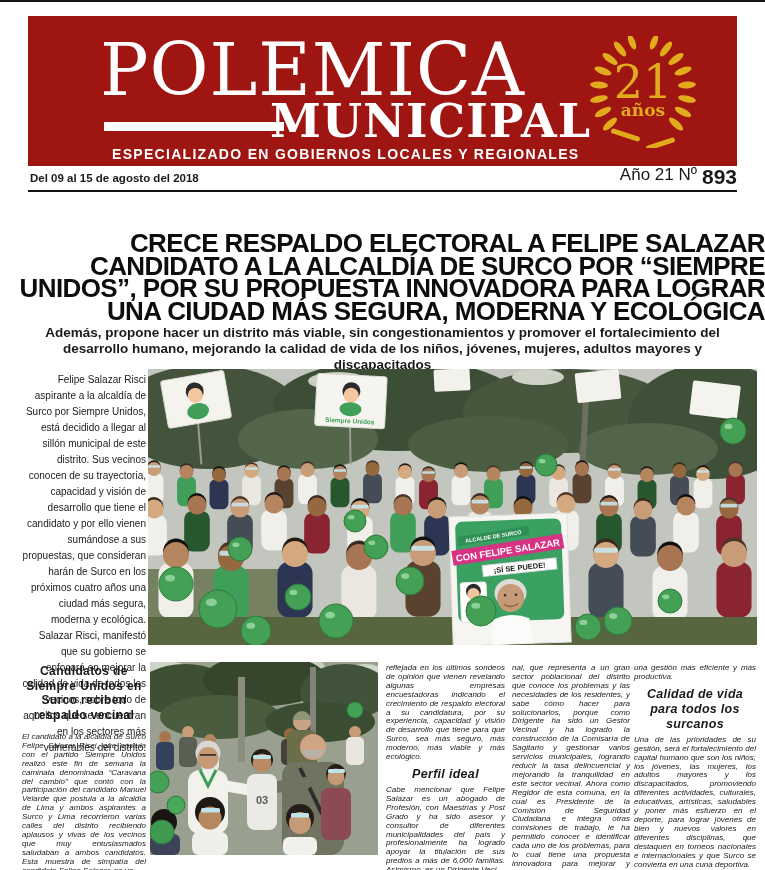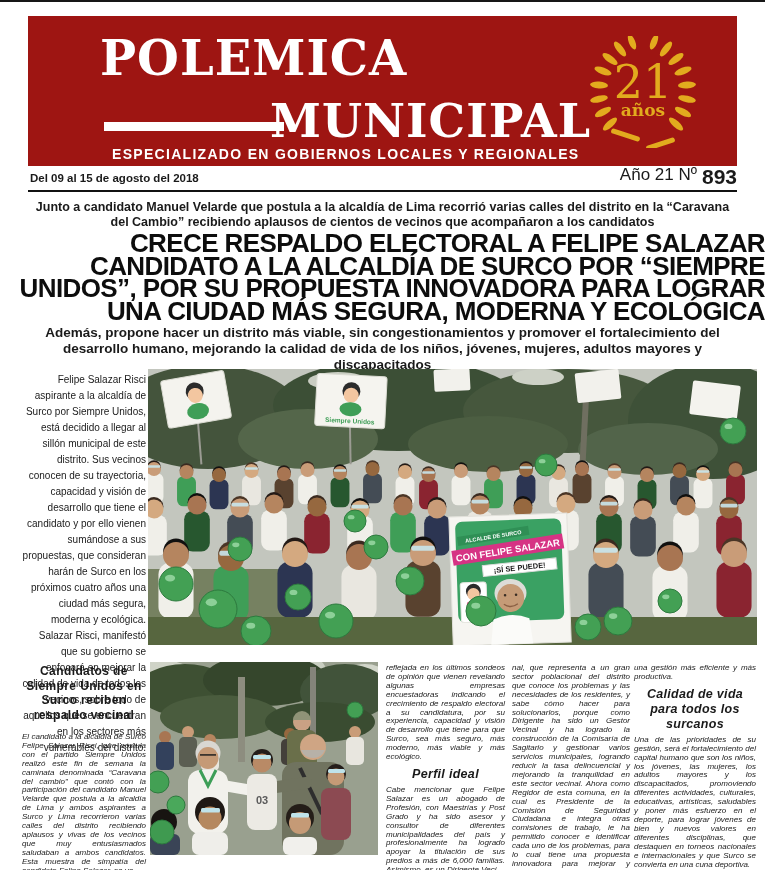--- a/index.html
+++ b/index.html
@@ -5,22 +5,22 @@
   html,body{margin:0;padding:0;background:#e8e8e8;}
   .page{position:relative;width:765px;height:870px;background:#ffffff;margin:0 auto;
         overflow:hidden;font-family:"Liberation Sans",sans-serif;color:#1a1a1a;}
   .abs{position:absolute;}
 
   
   .top-rule{left:0;top:0;width:765px;height:2px;background:#161616;}
 
   
   .masthead{left:28px;top:16px;width:709px;height:150px;background:#9e1512;}
-  .m-title1{left:72px;top:18px;font-family:"DejaVu Serif",serif;font-weight:bold;
-            font-size:48px;line-height:1;color:#fff;letter-spacing:1px;}
+  .m-title1{left:72px;top:18px;font-family:"DejaVu Serif",serif;font-weight:normal;
+            font-size:72px;line-height:1;color:#fff;letter-spacing:1px;}
   .m-bar{left:76px;top:106px;width:180px;height:9px;background:#fff;}
   .m-title2{left:242px;top:82px;font-family:"DejaVu Serif",serif;font-weight:bold;
             font-size:46px;line-height:1;color:#fff;letter-spacing:1px;}
   .m-tagline{left:84px;top:130px;font-size:14px;font-weight:bold;color:#fff;letter-spacing:1.3px;}
   .badge{left:560px;top:20px;width:110px;height:112px;}
 
   
   .date-left{left:30px;top:172px;font-size:11.5px;font-weight:bold;}
   .date-right{right:28px;top:165px;display:flex;align-items:flex-end;}
   .edition-prefix{font-size:17px;font-weight:normal;padding-bottom:2px;}
@@ -104,21 +104,20 @@
     </div>
   </div>
 
   <div class="abs date-left">Del 09 al 15 de agosto del 2018</div>
   <div class="abs date-right">
     <span class="edition-prefix">Año 21 Nº</span>
     <span class="edition-number">893</span>
   </div>
   <div class="abs mid-rule"></div>
 
-  <div class="abs kicker">Junto a candidato Manuel Velarde que postula a la alcaldía de Lima recorrió varias calles del distrito en la “Caravana del Cambio” recibiendo aplausos de cientos de vecinos que acompañaron a los candidatos</div>
   <div class="abs headline">
     <div class="hl-line">CRECE RESPALDO ELECTORAL A FELIPE SALAZAR</div>
     <div class="hl-line">CANDIDATO A LA ALCALDÍA DE SURCO POR “SIEMPRE</div>
     <div class="hl-line">UNIDOS”, POR SU PROPUESTA INNOVADORA PARA LOGRAR</div>
     <div class="hl-line">UNA CIUDAD MÁS SEGURA, MODERNA Y ECOLÓGICA</div>
   </div>
   <div class="abs subhead">Además, propone hacer un distrito más viable, sin congestionamientos y promover el fortalecimiento del desarrollo humano, mejorando la calidad de vida de los niños, jóvenes, mujeres, adultos mayores y discapacitados</div>
 
   <div class="abs lead-col">Felipe Salazar Risci aspirante a la alcaldía de Surco por Siempre Unidos, está decidido a llegar al sillón municipal de este distrito. Sus vecinos conocen de su trayectoria, capacidad y visión de desarrollo que tiene el candidato y por ello vienen sumándose a sus propuestas, que consideran harán de Surco en los próximos cuatro años una ciudad más segura, moderna y ecológica. Salazar Risci, manifestó que su gobierno se enfocará en mejorar la calidad de vida de todos los vecinos, sobre todo de aquellos que se encuentran en los sectores más vulnerables del distrito.</div>
 

